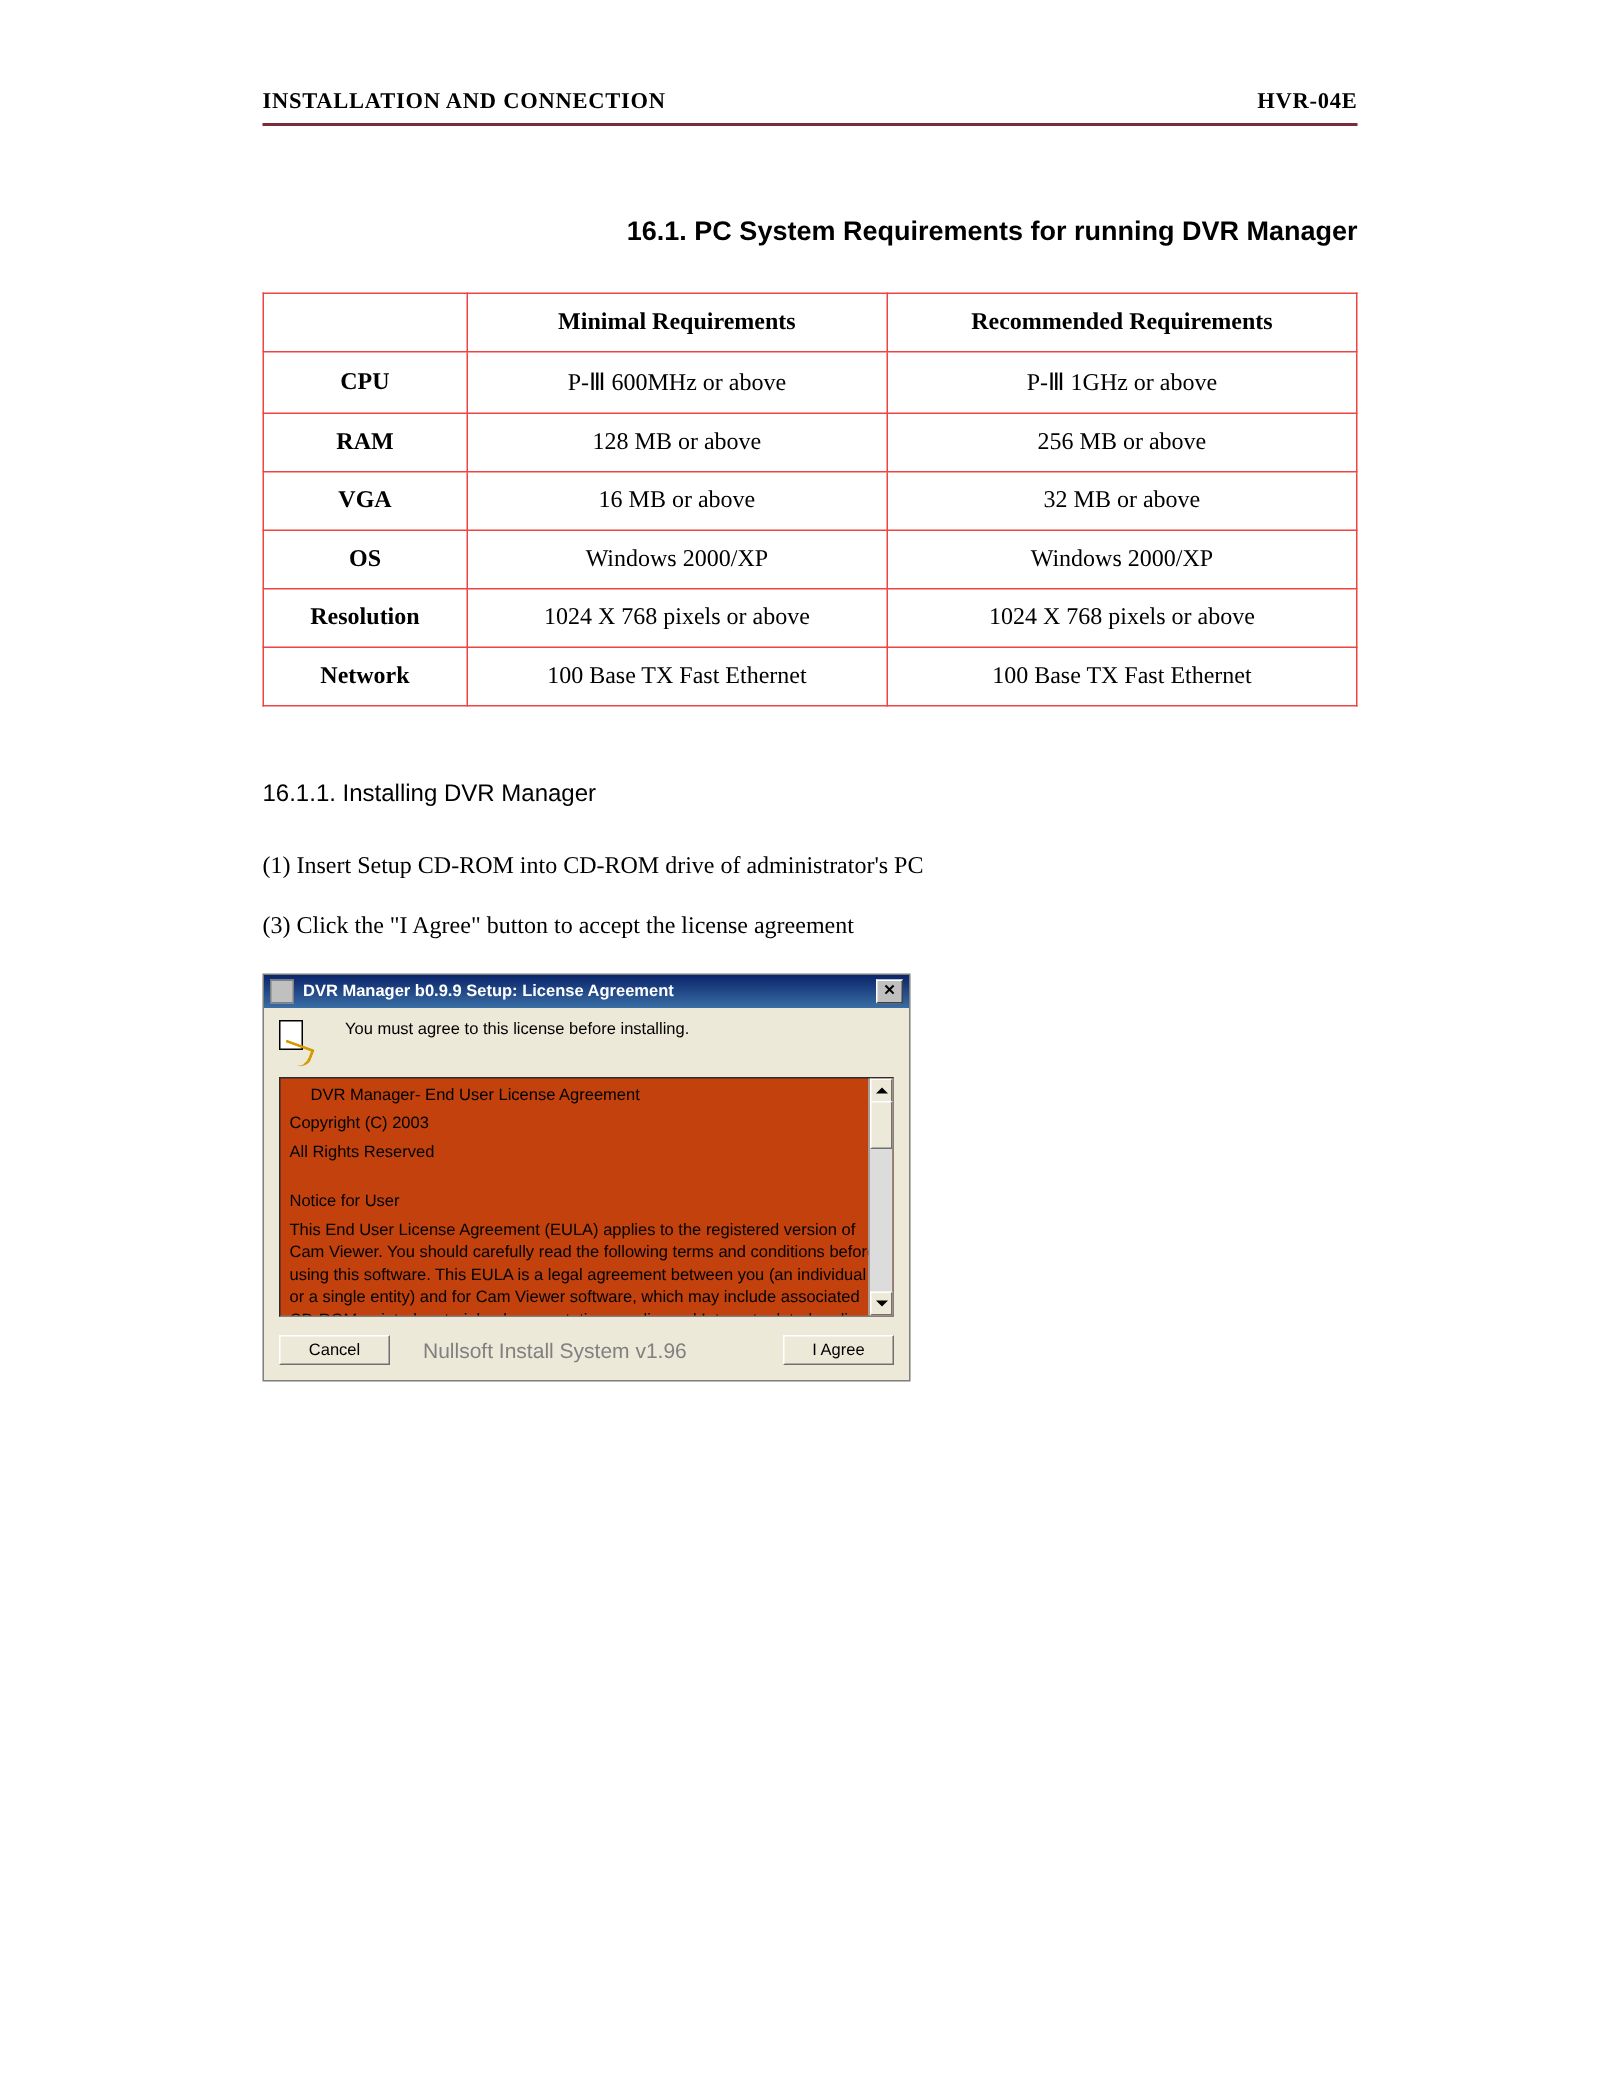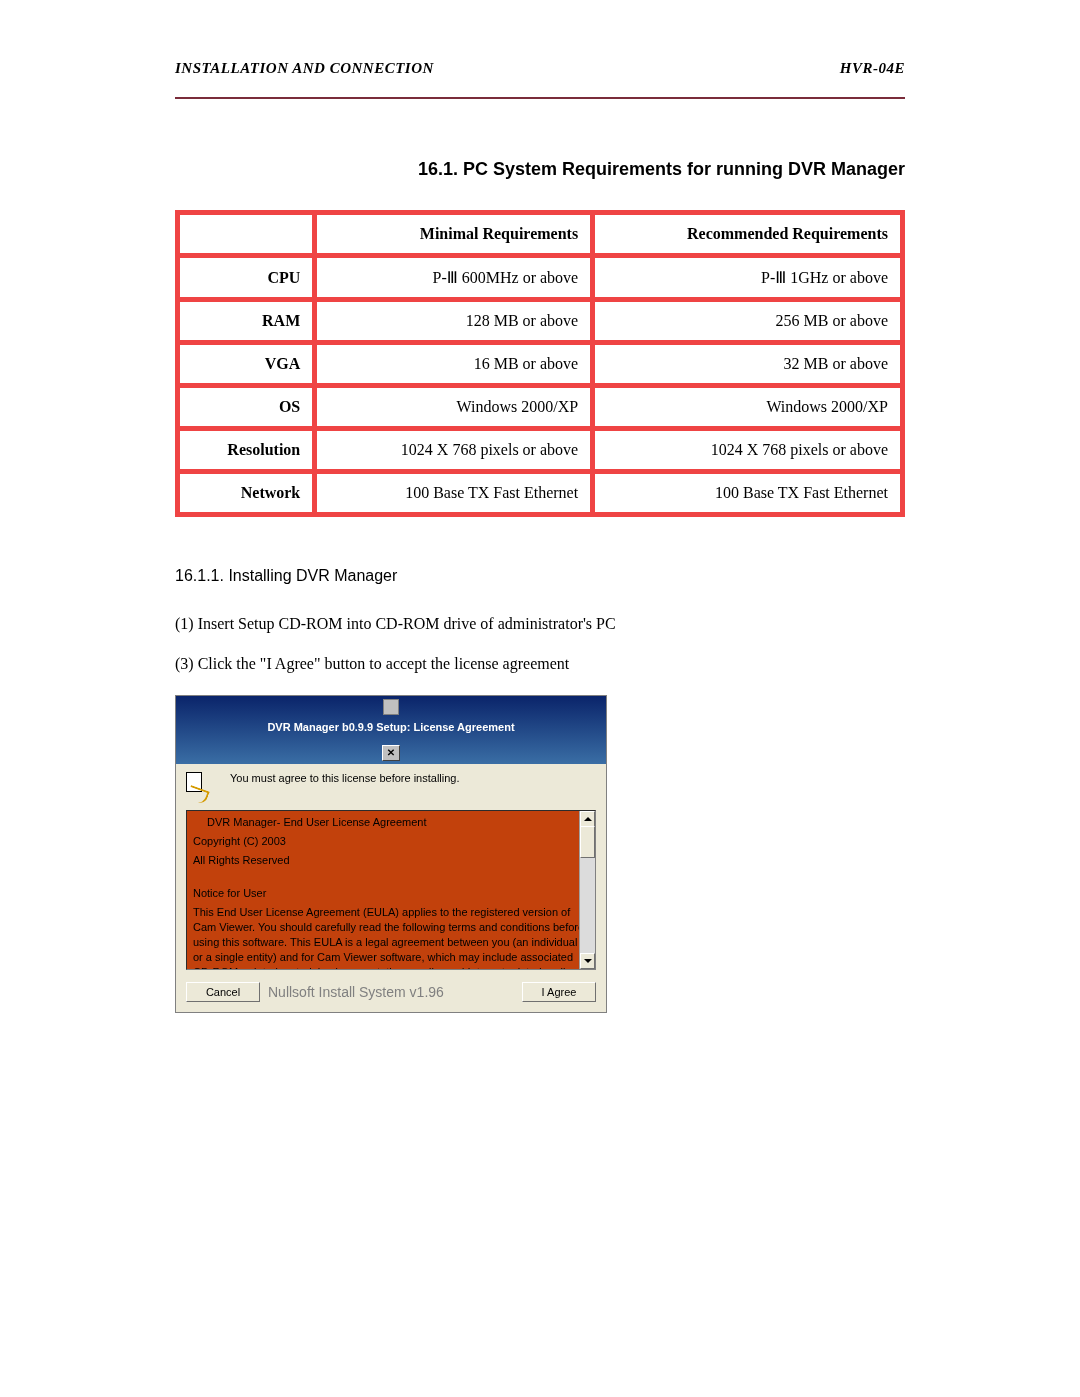--- a/index.html
+++ b/index.html
@@ -13,22 +13,21 @@
   .page {
     padding: 60px 175px 60px 175px;
   }
   .header-row {
     display: flex;
     justify-content: space-between;
     font-family: "Times New Roman", serif;
     font-weight: bold;
     font-size: 15px;
     letter-spacing: 0.5px;
-    margin-bottom: 20px;
-    font-style: italic;
+    margin-bottom: 5px;
   }
   .header-rule {
     border: none;
     border-top: 2px solid #7a2c3a;
     margin: 0 0 60px 0;
   }
   .h1 {
     font-family: Arial, Helvetica, sans-serif;
     font-weight: bold;
     font-size: 26px;
@@ -46,23 +45,23 @@
     font-weight: normal;
     font-size: 16px;
     margin: 50px 0 30px 0;
   }
   table.req {
     border-collapse: collapse;
     width: 100%;
     font-size: 16px;
   }
   table.req th, table.req td {
-    border: 5px solid #ef4444;
+    border: 1px solid #ef4444;
     padding: 10px 12px;
-    text-align: right;
+    text-align: center;
     font-weight: normal;
   }
   table.req thead th { font-weight: bold; }
   table.req td.rowhead { font-weight: bold; }
   .step {
     font-size: 16px;
     margin: 22px 0;
   }
 
   
@@ -77,21 +76,20 @@
   }
   .titlebar {
     background: linear-gradient(#0a246a, #3a6ea5);
     color: #fff;
     display: flex;
     align-items: center;
     padding: 3px 4px;
     font-weight: bold;
     font-size: 11px;
     gap: 6px;
-    flex-direction: column;
   }
   .titlebar .spacer { flex: 1; }
   .titlebar .close {
     width: 16px; height: 14px;
     background: #c0c0c0;
     color: #000;
     font-size: 10px;
     line-height: 14px;
     text-align: center;
     border: 1px solid #fff;
@@ -155,21 +153,21 @@
   .scrollbar .btn::after{
     content:""; position:absolute; left:3px; top:4px;
     border:4px solid transparent;
   }
   .scrollbar .btn.up::after{ border-bottom-color:#000; top:1px; }
   .scrollbar .btn.down::after{ border-top-color:#000; top:5px; }
   .scrollbar .thumb { top:15px; height:30px; }
   .dlg-footer {
     display:flex;
     align-items:center;
-    gap: 8px;
+    gap: 22px;
     margin-top: 12px;
   }
   .win-btn {
     min-width: 74px;
     padding: 3px 12px;
     background:#ece9d8;
     border:1px solid #fff;
     border-right-color:#707070; border-bottom-color:#707070;
     font-family:Tahoma, Arial, sans-serif;
     font-size:11px;

